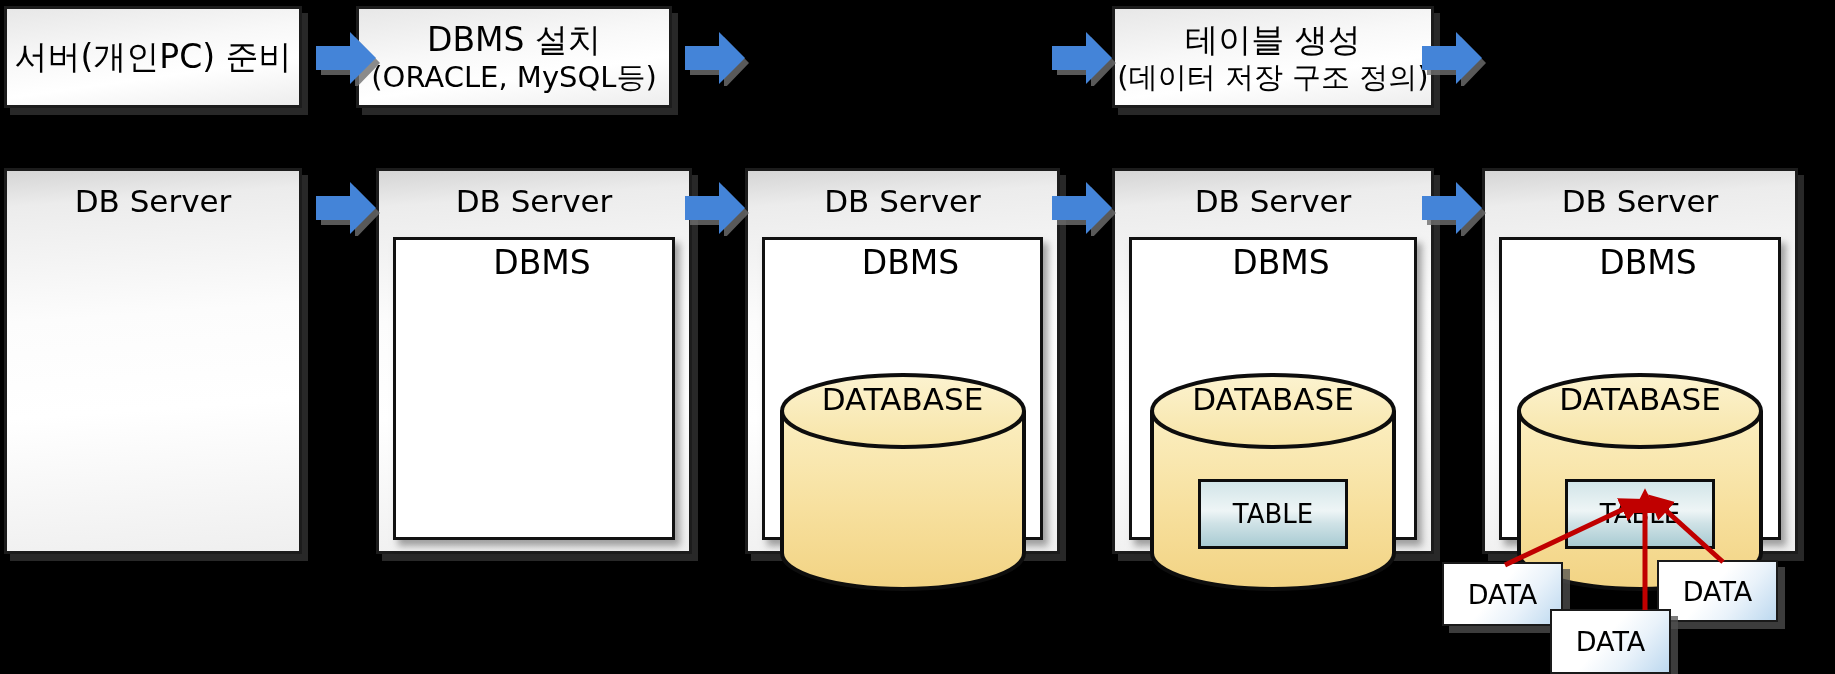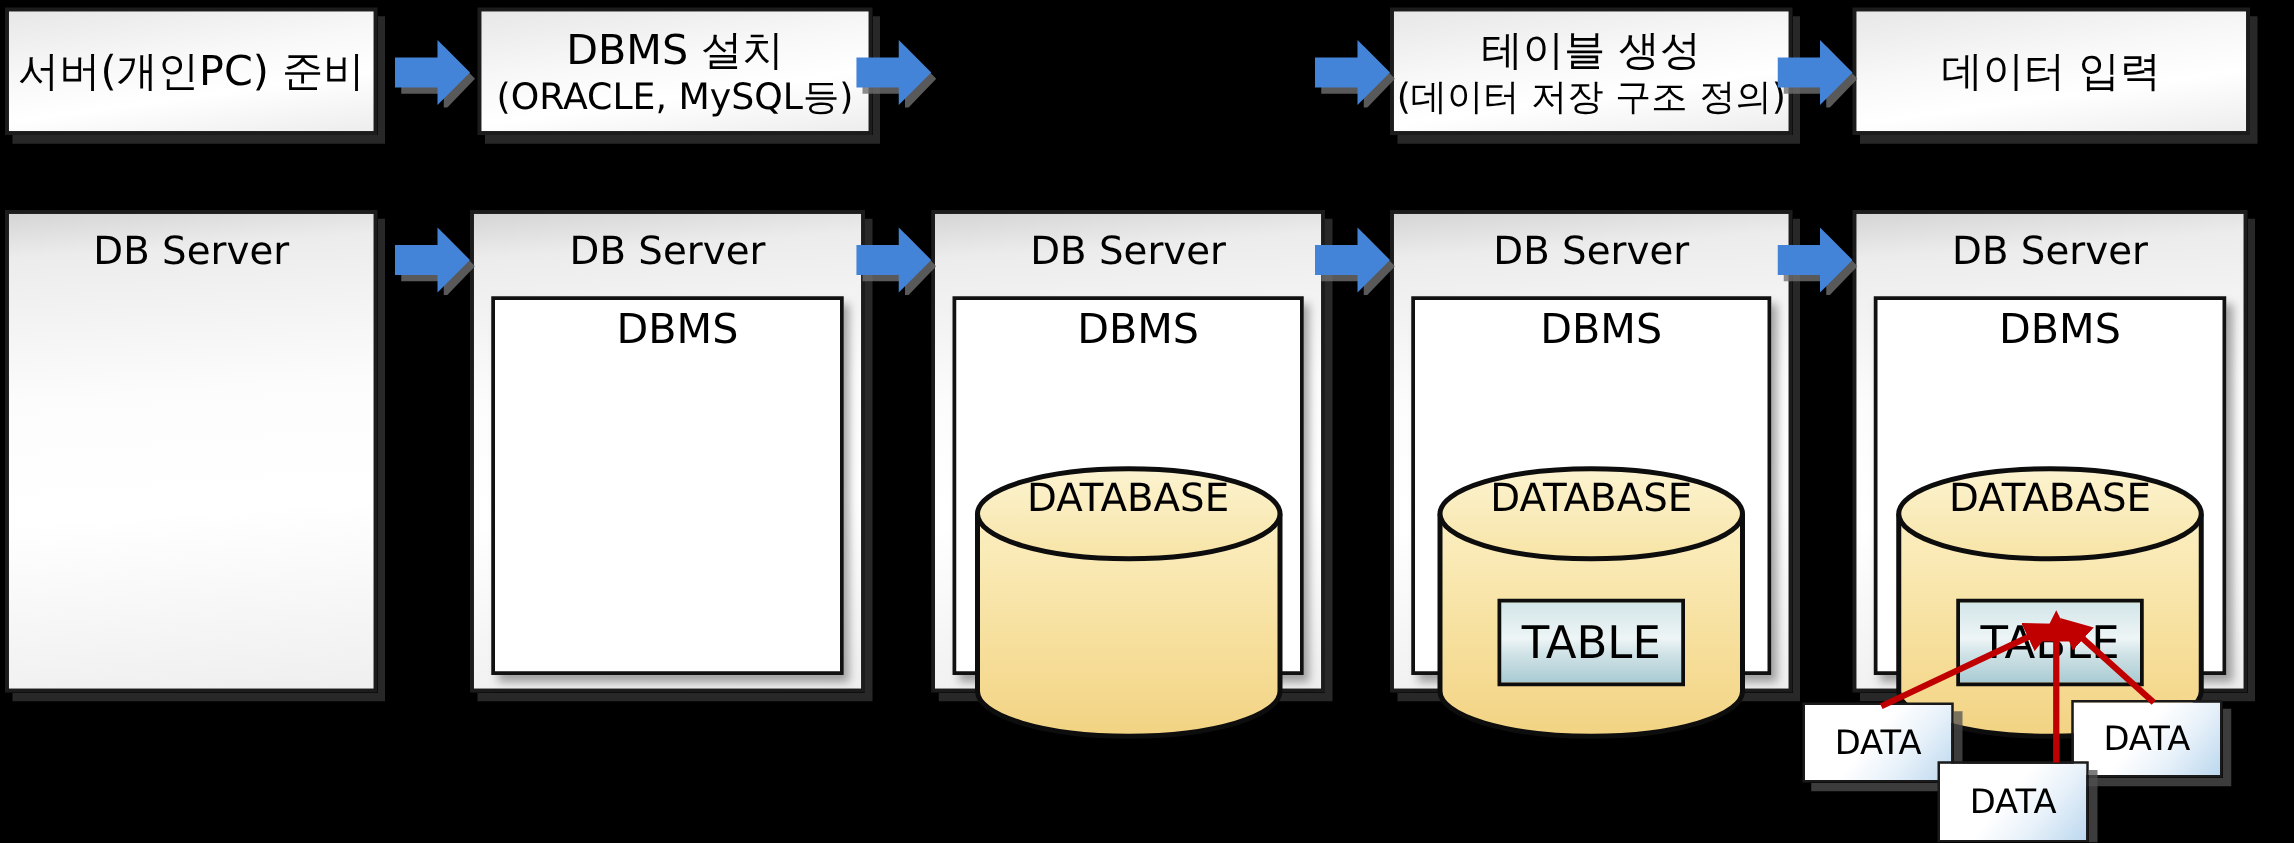--- a/index.html
+++ b/index.html
@@ -27,21 +27,21 @@
     position:absolute;left:14px;right:14px;top:66px;bottom:11px;background:#ffffff;
     border:3px solid #111;box-shadow:5px 6px 7px rgba(90,90,90,.55);
   }
   .dbms-label{position:absolute;top:3px;left:16px;right:0;text-align:center;font-size:33px;font-weight:500;}
   .cyl{position:absolute;top:131px;left:50%;transform:translateX(-50%);}
   .db-label{position:absolute;top:139px;left:0;right:0;height:40px;line-height:40px;text-align:center;font-size:31px;font-weight:500;}
   .table-box{
     position:absolute;top:239px;left:50%;transform:translateX(-50%);width:150px;height:70px;box-sizing:border-box;
     border:3px solid #0d0d0d;
     background:linear-gradient(to bottom,#d2e5e8 0%,#eef5f6 45%,#cfe2e6 65%,#a9cbd3 100%);
-    display:flex;align-items:center;justify-content:center;font-size:36px;font-weight:500;
+    display:flex;align-items:center;justify-content:center;font-size:26px;font-weight:500;
   }
   
   .flow-arrow{position:absolute;width:64px;height:56px;}
   
   .data-box{
     position:absolute;width:121px;box-sizing:border-box;border:2px solid #1a1a1a;
     background:linear-gradient(130deg,#ffffff 45%,#e9f2fa 68%,#bcd8ef 100%);
     box-shadow:7px 7px 0 rgba(80,80,80,.75);
     display:flex;align-items:center;justify-content:center;font-size:27px;font-weight:500;z-index:8;
   }
@@ -62,30 +62,27 @@
       <linearGradient id="cylTop" x1="0" y1="0" x2="0" y2="1">
         <stop offset="0%" stop-color="#FCF3D0"></stop>
           <stop offset="100%" stop-color="#F7E4A6"></stop>
       </linearGradient>
     </defs>
   </svg>
 
   <div class="step-box" style="left:4px;width:298px;">
     <div class="step-title">서버(개인PC) 준비</div>
   </div>
-  <div class="step-box" style="left:382px;width:316px;">
+  <div class="step-box" style="left:356px;width:316px;">
     <div class="step-title">DBMS 설치</div>
     <div class="step-sub">(ORACLE, MySQL등)</div>
   </div>
   <div class="step-box" style="left:1112px;width:322px;">
     <div class="step-title">테이블 생성</div>
     <div class="step-sub">(데이터 저장 구조 정의)</div>
-  </div>
-  <div class="step-box" style="left:1482px;width:318px;">
-    <div class="step-title">데이터 입력</div>
   </div>
 
   <svg class="flow-arrow" style="left:316px;top:30px;" viewBox="0 0 64 56">
     <polygon points="5,21 39,21 39,7 64,33 39,59 39,45 5,45" fill="#6f6f6f" opacity="0.8"></polygon>
     <polygon points="0,16 34,16 34,2 60,28 34,54 34,40 0,40" fill="#4484D8"></polygon>
   </svg>
   <svg class="flow-arrow" style="left:685px;top:30px;" viewBox="0 0 64 56">
     <polygon points="5,21 39,21 39,7 64,33 39,59 39,45 5,45" fill="#6f6f6f" opacity="0.8"></polygon>
     <polygon points="0,16 34,16 34,2 60,28 34,54 34,40 0,40" fill="#4484D8"></polygon>
   </svg>

